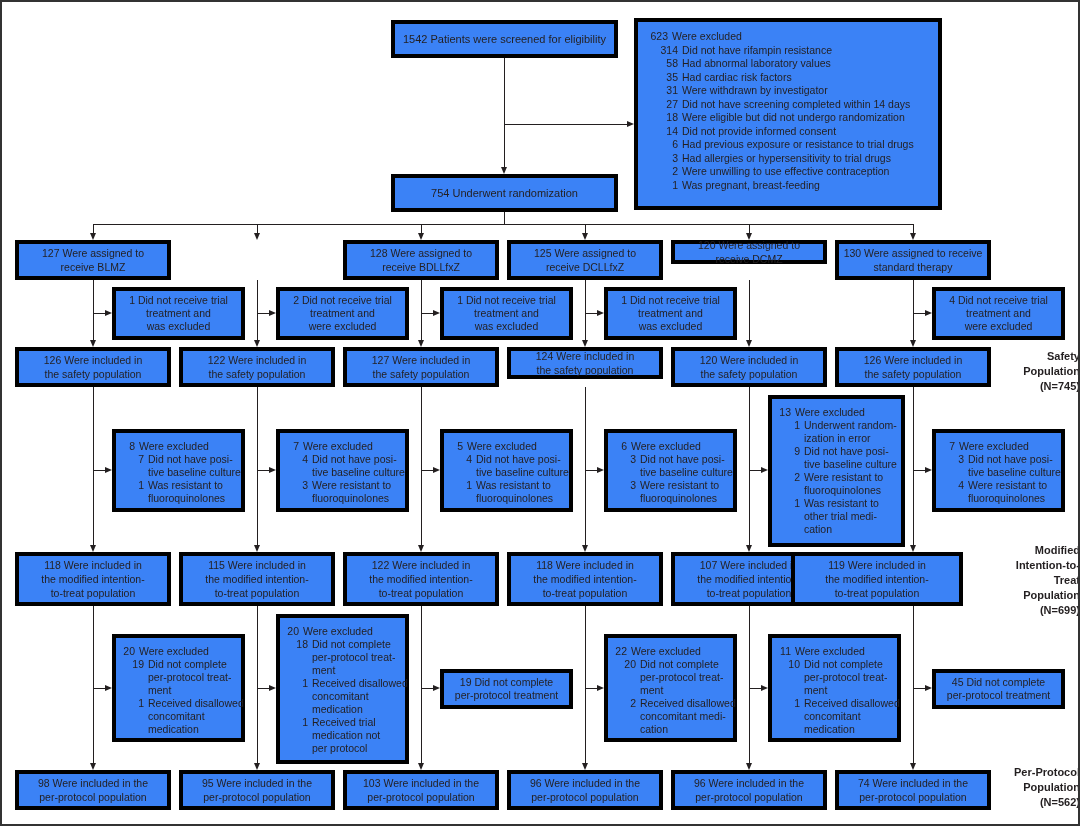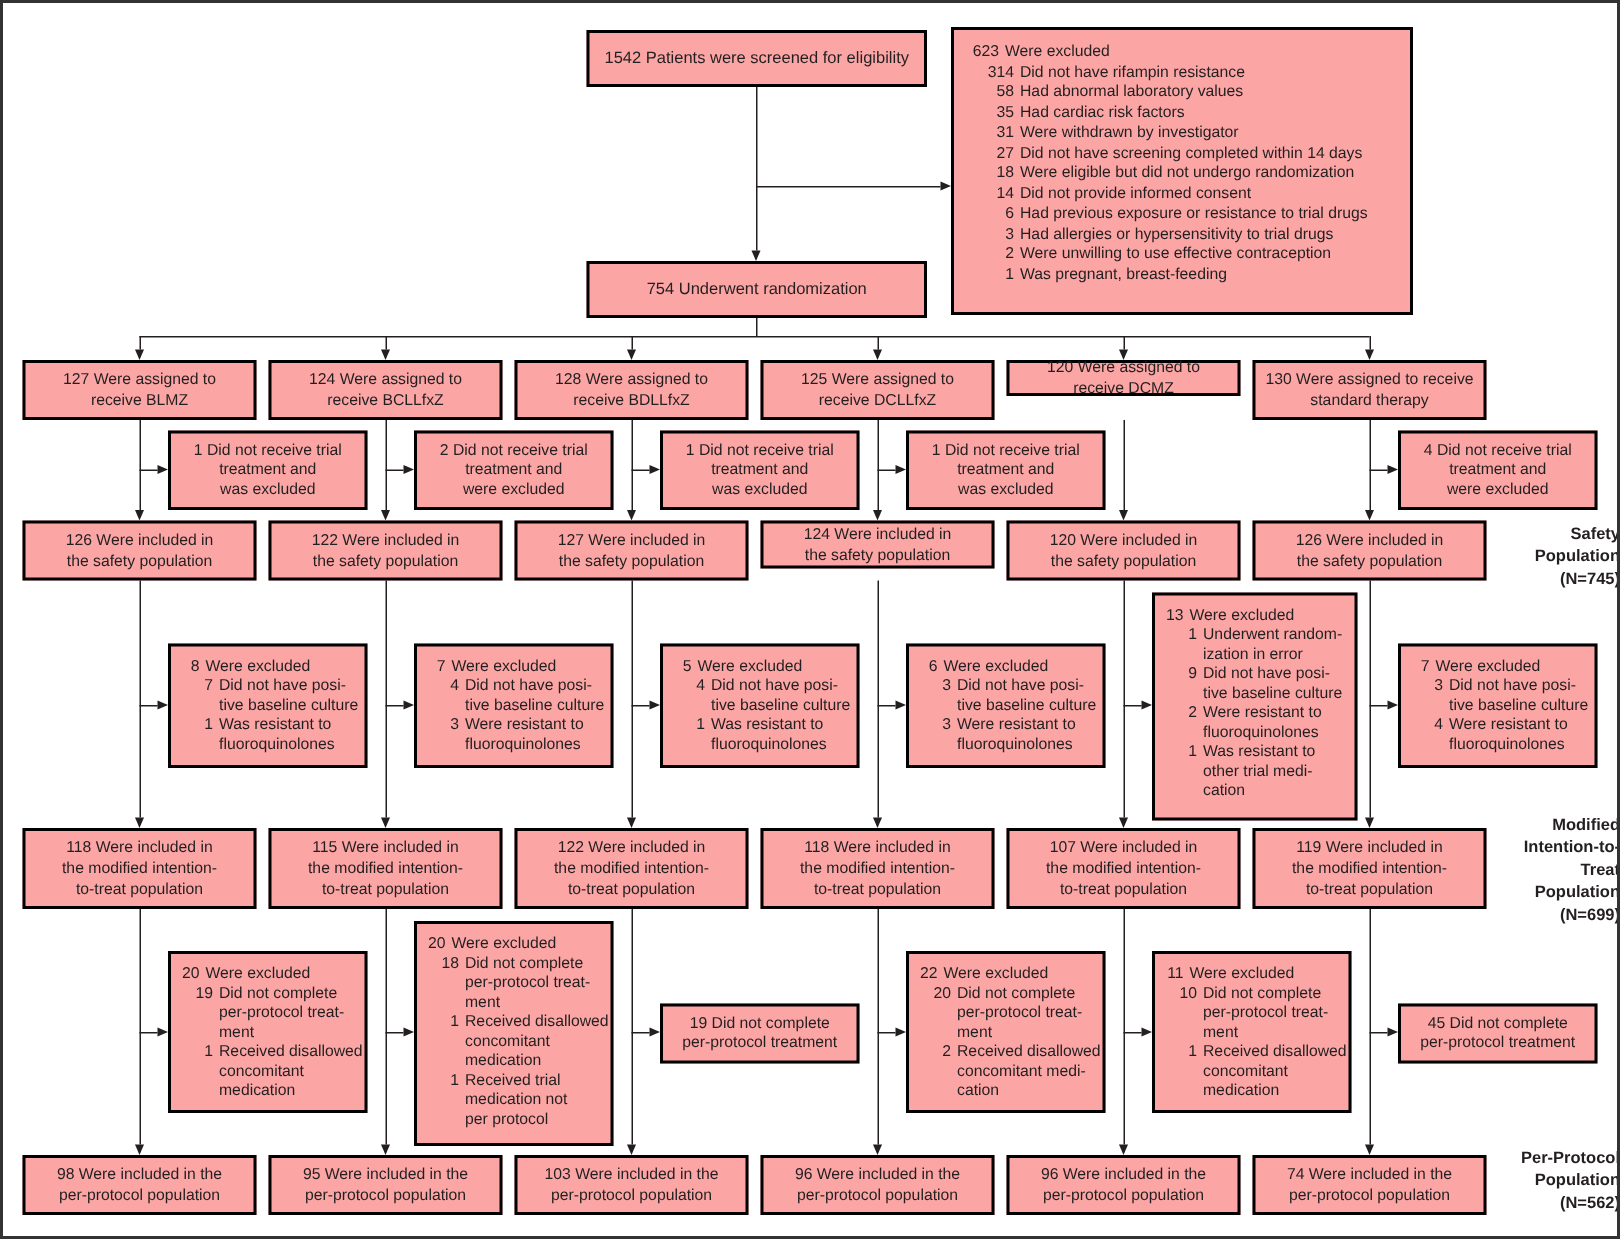--- a/index.html
+++ b/index.html
@@ -3,22 +3,22 @@
 <meta charset="utf-8">
 <style>
   html,body{margin:0;padding:0;background:#fff;}
   #figure{
     position:relative;width:1080px;height:826px;background:#fff;
     border:2px solid #333;box-sizing:border-box;overflow:hidden;
     font-family:"Liberation Sans","DejaVu Sans",sans-serif;
     color:#231f20;
   }
   .b{
-    position:absolute;box-sizing:border-box;background:#fca5a5;
-    border:2px solid #000000;font-size:10.5px;
+    position:absolute;box-sizing:border-box;background:#3b82f6;
+    border:4px solid #000000;font-size:10.5px;
   }
   .p{ 
     display:flex;align-items:center;justify-content:center;
     text-align:center;white-space:pre;line-height:14px;
   }
   .one{display:flex;align-items:center;justify-content:center;text-align:center;font-size:11px;}
   .ls{padding:7px 6px;line-height:13px;}
   .big{padding:8px 10px;line-height:13.5px;}
   .lh{display:flex;}
   .li{display:flex;margin-left:9px;}
@@ -139,22 +139,20 @@
     <div class="li">
         <span class="n">1</span>
         <span class="t">Received disallowed
 concomitant
 medication</span>
       </div>
   </div>
   <div class="b p" style="left:13px;top:768px;width:156px;height:40px">98 Were included in the
 per-protocol population</div>
 
-  <div class="b p" style="left:177px;top:238px;width:156px;height:40px">124 Were assigned to
-receive BCLLfxZ</div>
   <div class="b p" style="left:274px;top:285px;width:133px;height:53px;line-height:13px">2 Did not receive trial
 treatment and
 were excluded</div>
   <div class="b p" style="left:177px;top:345px;width:156px;height:40px">122 Were included in
 the safety population</div>
   <div class="b ls" style="left:274px;top:427px;width:133px;height:83px">
     <div class="lh">
         <span class="n">7</span>
         <span class="t">Were excluded</span>
       </div>
@@ -348,21 +346,21 @@
         <span class="n">3</span>
         <span class="t">Did not have posi-
 tive baseline culture</span>
       </div>
     <div class="li">
         <span class="n">4</span>
         <span class="t">Were resistant to
 fluoroquinolones</span>
       </div>
   </div>
-  <div class="b p" style="left:833px;top:550px;width:156px;height:54px">119 Were included in
+  <div class="b p" style="left:789px;top:550px;width:172px;height:54px">119 Were included in
 the modified intention-
 to-treat population</div>
   <div class="b p" style="left:930px;top:667px;width:133px;height:40px;line-height:13px">45 Did not complete
 per-protocol treatment</div>
   <div class="b p" style="left:833px;top:768px;width:156px;height:40px">74 Were included in the
 per-protocol population</div>
 
   <div class="plabel" style="left:986px;top:347px">Safety
 Population
 (N=745)</div>

